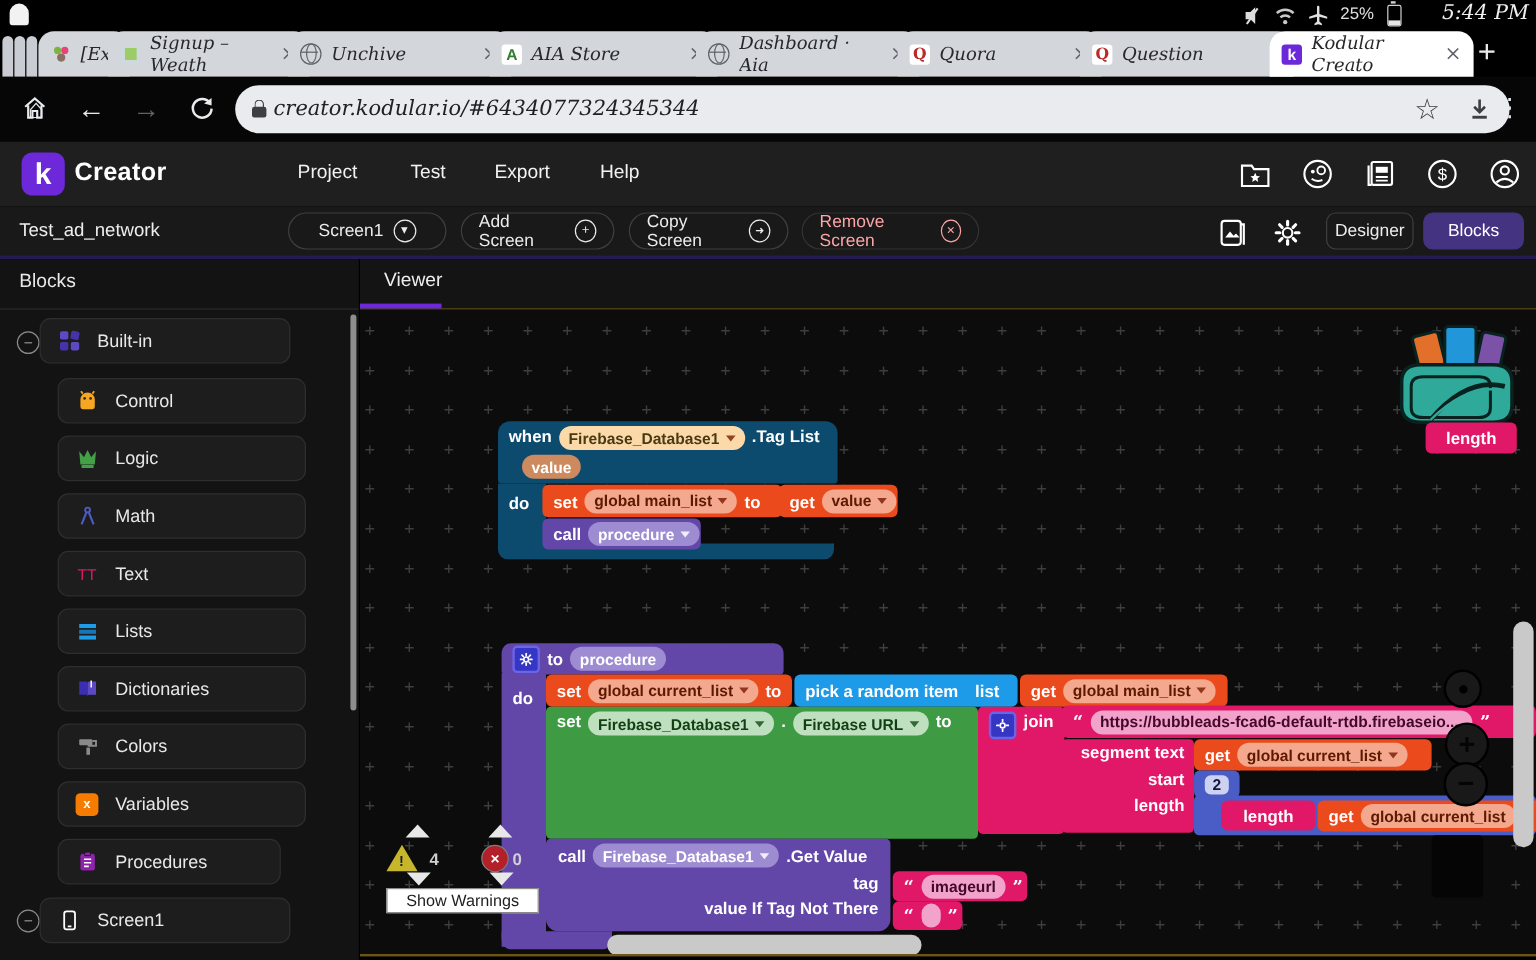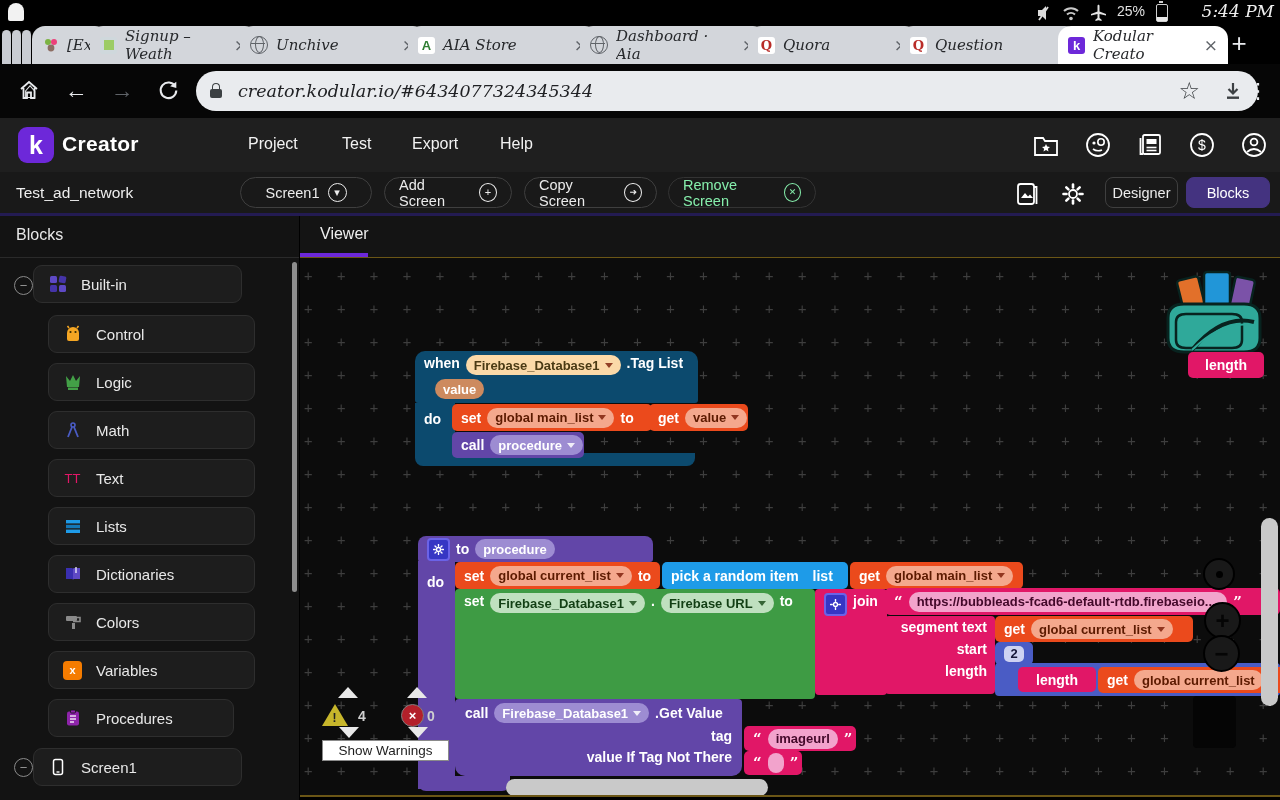--- a/index.html
+++ b/index.html
@@ -29,39 +29,39 @@
   .newtab{position:absolute;top:3px;width:30px;height:30px;color:#e8eaed;font-size:26px;text-align:center;line-height:28px;}
   .globe{width:16px;height:16px;border:1.5px solid #5f6368;border-radius:50%;position:relative;flex:0 0 auto;}
   .globe::before{content:"";position:absolute;left:50%;top:-1px;width:7px;height:15px;margin-left:-4px;border:1.2px solid #5f6368;border-radius:50%;}
   .globe::after{content:"";position:absolute;left:0;top:6px;width:14px;height:1.4px;background:#5f6368;}
 
   
   #urlbar{left:0;top:64px;width:1280px;height:54px;background:#060606;}
   .navico{position:absolute;top:13px;width:28px;height:28px;color:#e8eaed;font-size:23px;text-align:center;line-height:27px;font-style:normal;}
   #omnibox{position:absolute;left:196px;top:7px;width:1034px;height:40px;background:#e9ebee;border-radius:21px;
     display:flex;align-items:center;padding:0 14px;color:#1f2123;}
-  #omnibox .url{font-size:17.5px;margin-left:16px;color:#202124;}
+  #omnibox .url{font-size:17.5px;margin-left:6px;color:#202124;}
   .lock{width:12px;height:9px;background:#3c4043;border-radius:2px;position:relative;margin-top:4px;}
   .lock::before{content:"";position:absolute;left:2px;top:-6px;width:6px;height:6px;border:1.8px solid #3c4043;border-bottom:none;border-radius:5px 5px 0 0;}
   #omni-icons{margin-left:auto;display:flex;align-items:center;gap:22px;}
 
   
   #appheader{left:0;top:118px;width:1280px;height:54px;background:#1f1f1f;color:#fff;}
   #klogo{position:absolute;left:18px;top:9px;width:36px;height:36px;border-radius:9px;background:#6D28D9;color:#fff;
     font-weight:bold;font-size:25px;display:flex;align-items:center;justify-content:center;}
   #brand{position:absolute;left:62px;top:14px;font-size:21px;font-weight:bold;letter-spacing:.3px;}
   .menu{position:absolute;top:17px;font-size:16px;color:#f2f2f2;}
   .hico{position:absolute;top:13px;width:28px;height:28px;}
   .hico svg{width:28px;height:28px;}
 
   
   #screenbar{left:0;top:172px;width:1280px;height:44px;background:#191919;border-bottom:3px solid #231b52;box-sizing:border-box;color:#eee;}
   .tbtn{position:absolute;top:5px;height:31px;border:1px solid #3f3f3f;border-radius:17px;background:transparent;
     display:flex;align-items:center;justify-content:center;gap:8px;font-size:14.5px;color:#ececec;box-sizing:border-box;padding:0 14px;}
-  .tbtn.disabled{color:#86efac;border-color:#333;justify-content:center;}
+  .tbtn.disabled{color:#fca5a5;border-color:#333;justify-content:center;}
   .tbtn.filled{background:#443380;border-color:#443380;color:#fff;}
   .cico{width:17px;height:17px;border:1.4px solid currentColor;border-radius:50%;display:inline-flex;align-items:center;justify-content:center;font-size:11px;line-height:1;}
   #projname{position:absolute;left:16px;top:12px;font-size:15.5px;}
 
   
   #sidebar{left:0;top:216px;width:300px;height:584px;background:#131313;border-right:1px solid #000;box-sizing:border-box;color:#e8e8e8;}
   #sidebar .head{position:absolute;left:0;top:0;width:100%;height:42px;border-bottom:1px solid #2a2a2a;box-sizing:border-box;}
   #sidebar .head span{position:absolute;left:16px;top:10px;font-size:16px;}
   .sitem{position:absolute;height:38px;background:#1d1d1d;border:1px solid #2e2e2e;border-radius:9px;
     display:flex;align-items:center;gap:14px;padding:0 14px;box-sizing:border-box;font-size:15px;}

